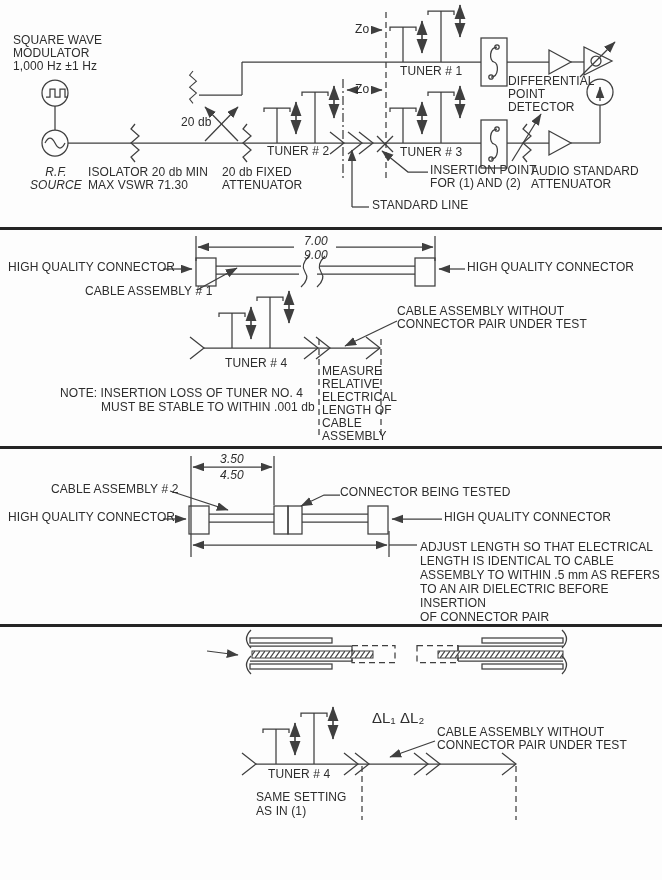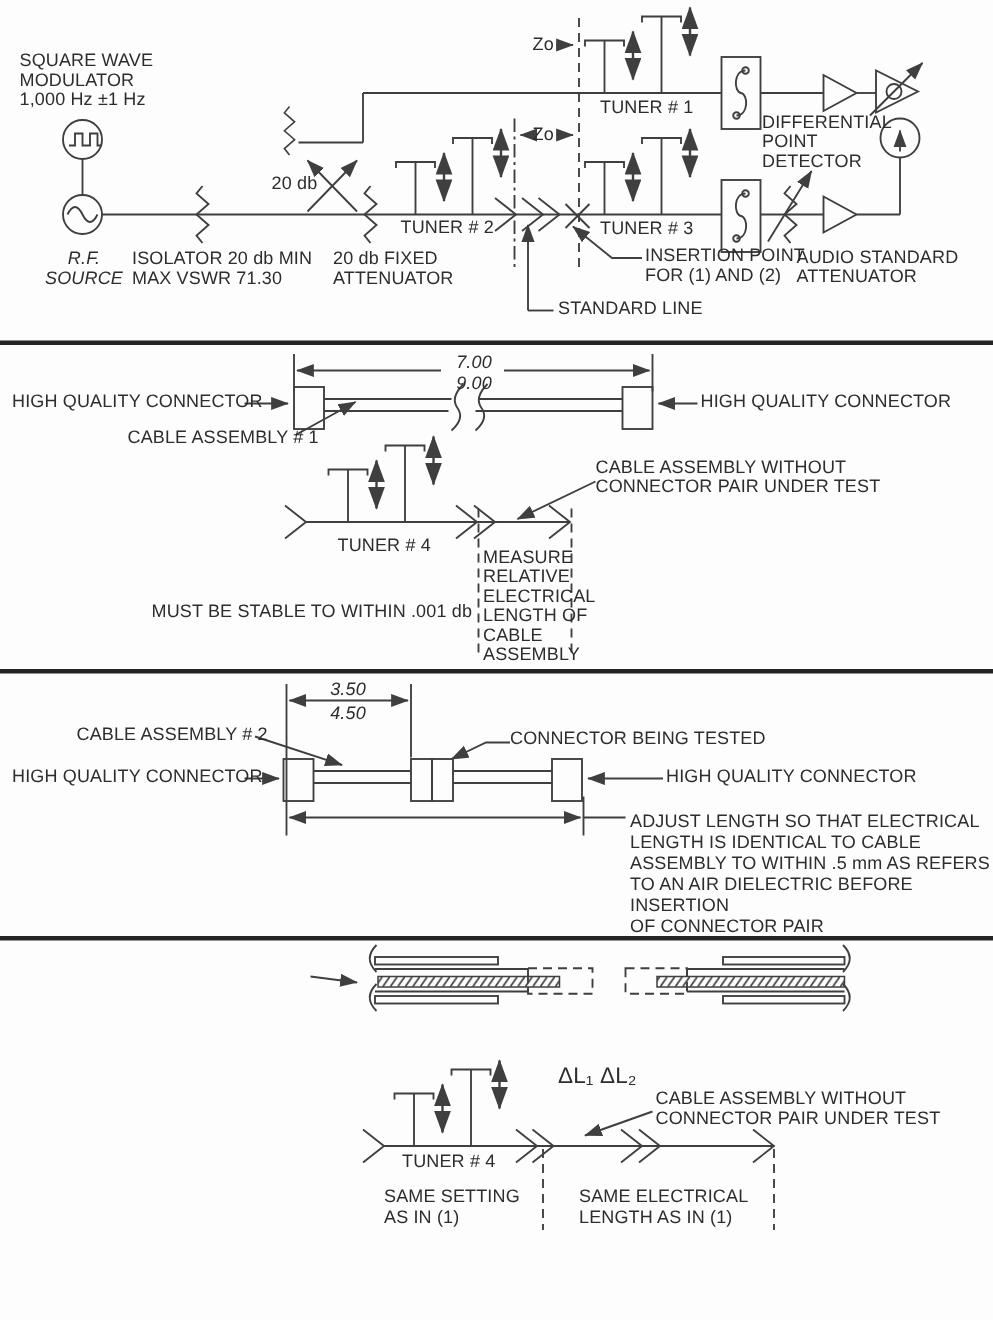--- a/index.html
+++ b/index.html
@@ -249,20 +249,21 @@
 <div class="lbl" style="left:372px;top:199px">STANDARD LINE</div>
 
 <div class="lbl ctr" style="left:296px;top:235px;width:40px">7.00</div>
 <div class="lbl ctr" style="left:296px;top:249px;width:40px">9.00</div>
 <div class="lbl" style="left:8px;top:261px">HIGH QUALITY CONNECTOR</div>
 <div class="lbl" style="left:467px;top:261px">HIGH QUALITY CONNECTOR</div>
 <div class="lbl" style="left:85px;top:285px">CABLE ASSEMBLY # 1</div>
 <div class="lbl" style="left:397px;top:305px">CABLE ASSEMBLY WITHOUT
 CONNECTOR PAIR UNDER TEST</div>
 <div class="lbl" style="left:225px;top:357px">TUNER # 4</div>
+<div class="lbl" style="left:60px;top:387px">NOTE:  INSERTION LOSS OF TUNER NO. 4</div>
 <div class="lbl" style="left:101px;top:401px">MUST BE STABLE TO WITHIN .001 db</div>
 <div class="lbl" style="left:322px;top:365px">MEASURE
 RELATIVE
 ELECTRICAL
 LENGTH OF
 CABLE
 ASSEMBLY</div>
 
 <div class="lbl ctr" style="left:212px;top:453px;width:40px">3.50</div>
 <div class="lbl ctr" style="left:212px;top:469px;width:40px">4.50</div>
@@ -275,16 +276,14 @@
 ASSEMBLY TO WITHIN .5 mm AS REFERS
 TO AN AIR DIELECTRIC BEFORE INSERTION
 OF CONNECTOR PAIR</div>
 
 <div class="lbl" style="left:372px;top:711px;font-size:15px">ΔL₁  ΔL₂</div>
 <div class="lbl" style="left:437px;top:726px">CABLE ASSEMBLY WITHOUT
 CONNECTOR PAIR UNDER TEST</div>
 <div class="lbl" style="left:268px;top:768px">TUNER # 4</div>
 <div class="lbl lh14" style="left:256px;top:790px">SAME SETTING
 AS IN (1)</div>
-<div class="lbl lh14" style="left:386px;top:790px">SAME ELECTRICAL
-LENGTH AS IN (1)</div>
 
 </div>
 
 </body></html>

